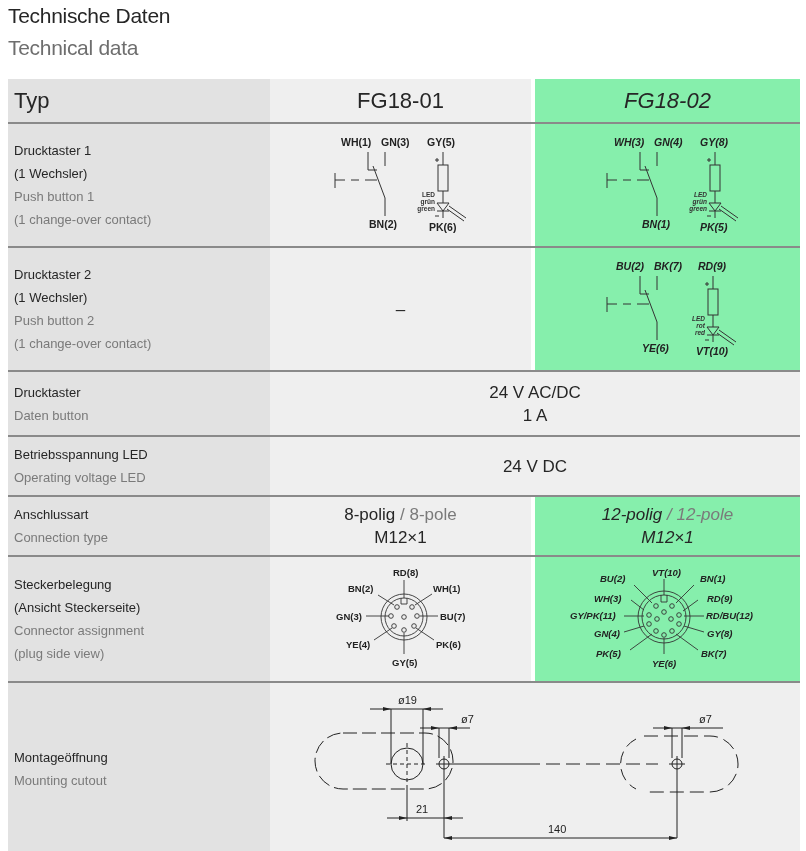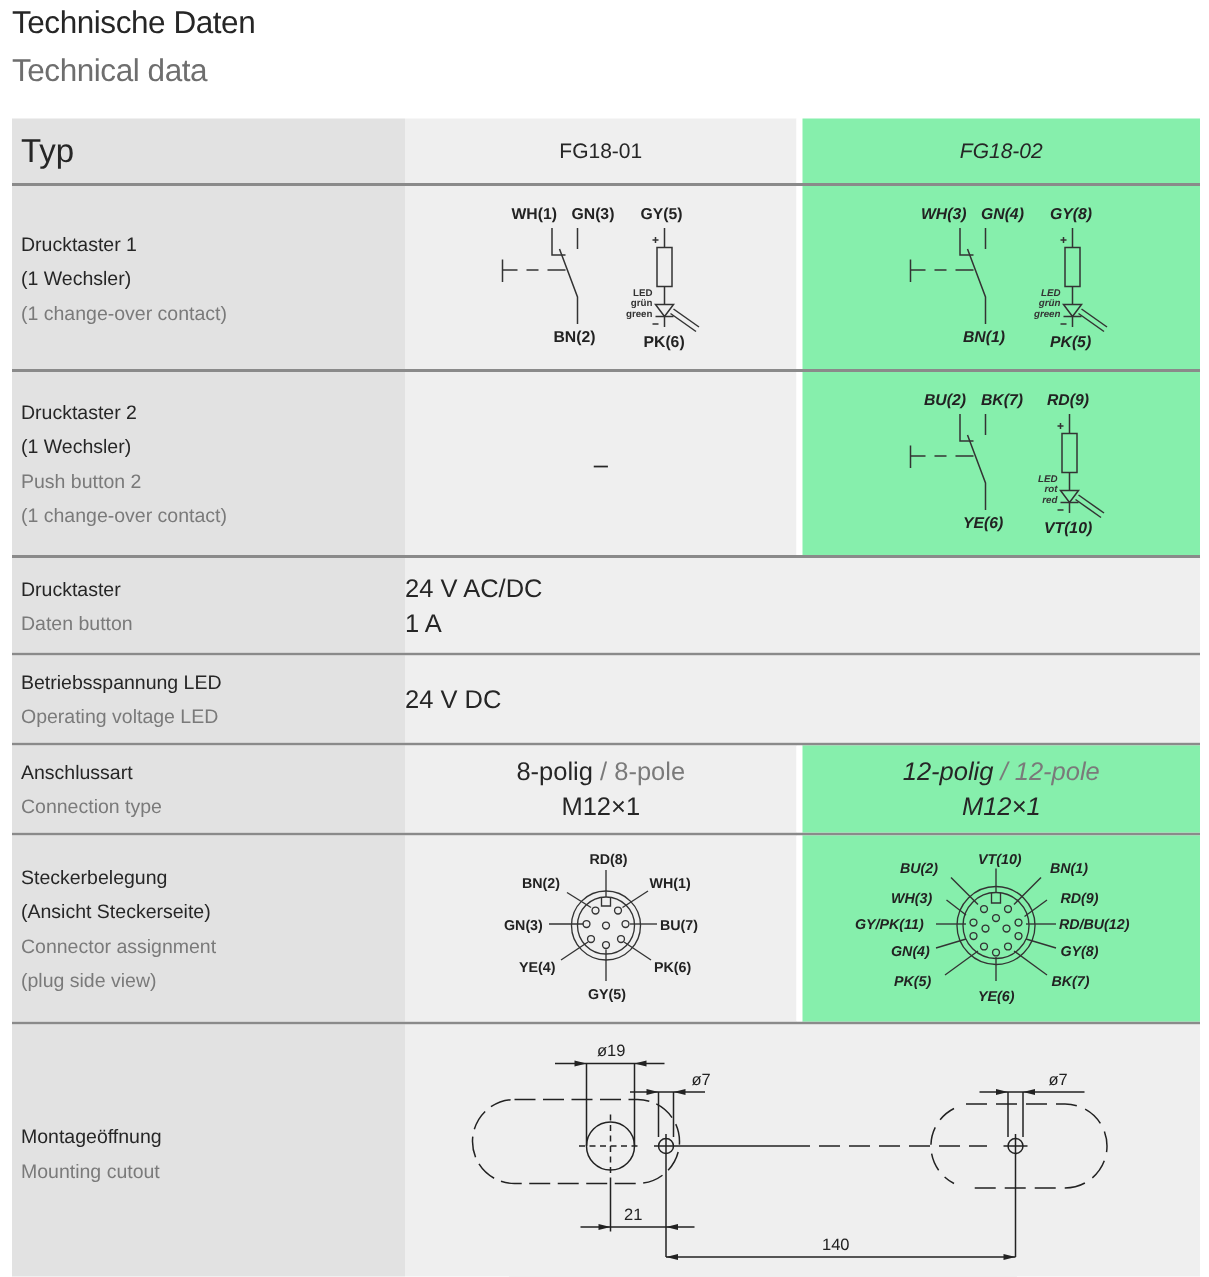--- a/index.html
+++ b/index.html
@@ -10,23 +10,23 @@
 
   .tbl { position: absolute; left: 8px; top: 79px; width: 792px; }
   .row { position: relative; display: flex; border-bottom: 2px solid #8a8a8a; }
   .row.head { border-bottom: 2px solid #8a8a8a; }
   .lab { width: 262px; background: #e2e2e2; padding: 0 6px; display: flex; flex-direction: column; justify-content: center; font-size: 13px; line-height: 23px; }
   .lab .de { color: #262626; }
   .lab .en { color: #7a7a7a; }
   .c1 { width: 261px; background: #efefef; display: flex; flex-direction: column; align-items: center; justify-content: center; font-size: 17px; line-height: 23px; color: #262626; }
   .gap { width: 4px; background: #ffffff; }
   .c2 { flex: 1; background: #86efac; display: flex; flex-direction: column; align-items: center; justify-content: center; font-size: 17px; line-height: 23px; color: #262626; font-style: italic; }
-  .span { flex: 1; background: #efefef; display: flex; flex-direction: column; justify-content: center; font-size: 17px; line-height: 23px; color: #262626; }
+  .span { flex: 1; background: #efefef; display: flex; flex-direction: column; align-items: center; justify-content: center; font-size: 17px; line-height: 23px; color: #262626; }
   .head .lab { font-size: 22px; color: #262626; }
-  .head .c1, .head .c2 { font-size: 14px; }
+  .head .c1, .head .c2 { font-size: 22px; }
   .en-inline { color: #7a7a7a; }
   svg text { font-family: "Liberation Sans", "DejaVu Sans", sans-serif; }
 </style>
 </head>
 <body>
 
 <div class="title-de">Technische Daten</div>
 <div class="title-en">Technical data</div>
 
 <div class="tbl">
@@ -41,20 +41,21 @@
     <div class="gap"></div>
     <div class="c2">
         <span>FG18-02</span>
       </div>
   </div>
 
   <div class="row" style="height:124px">
     <div class="lab">
       <span class="de">Drucktaster 1</span>
       <span class="de">(1 Wechsler)</span>
+      <span class="en">Push button 1</span>
       <span class="en">(1 change-over contact)</span>
     </div>
     <div class="c1">
       <svg width="160" height="115" viewBox="0 0 160 115">
         <g font-size="10.5" font-weight="bold" fill="#222">
           <text x="20" y="18">WH(1)</text>
           <text x="60" y="18">GN(3)</text>
           <text x="106" y="18">GY(5)</text>
           <text x="48" y="100">BN(2)</text>
           <text x="108" y="103">PK(6)</text>

